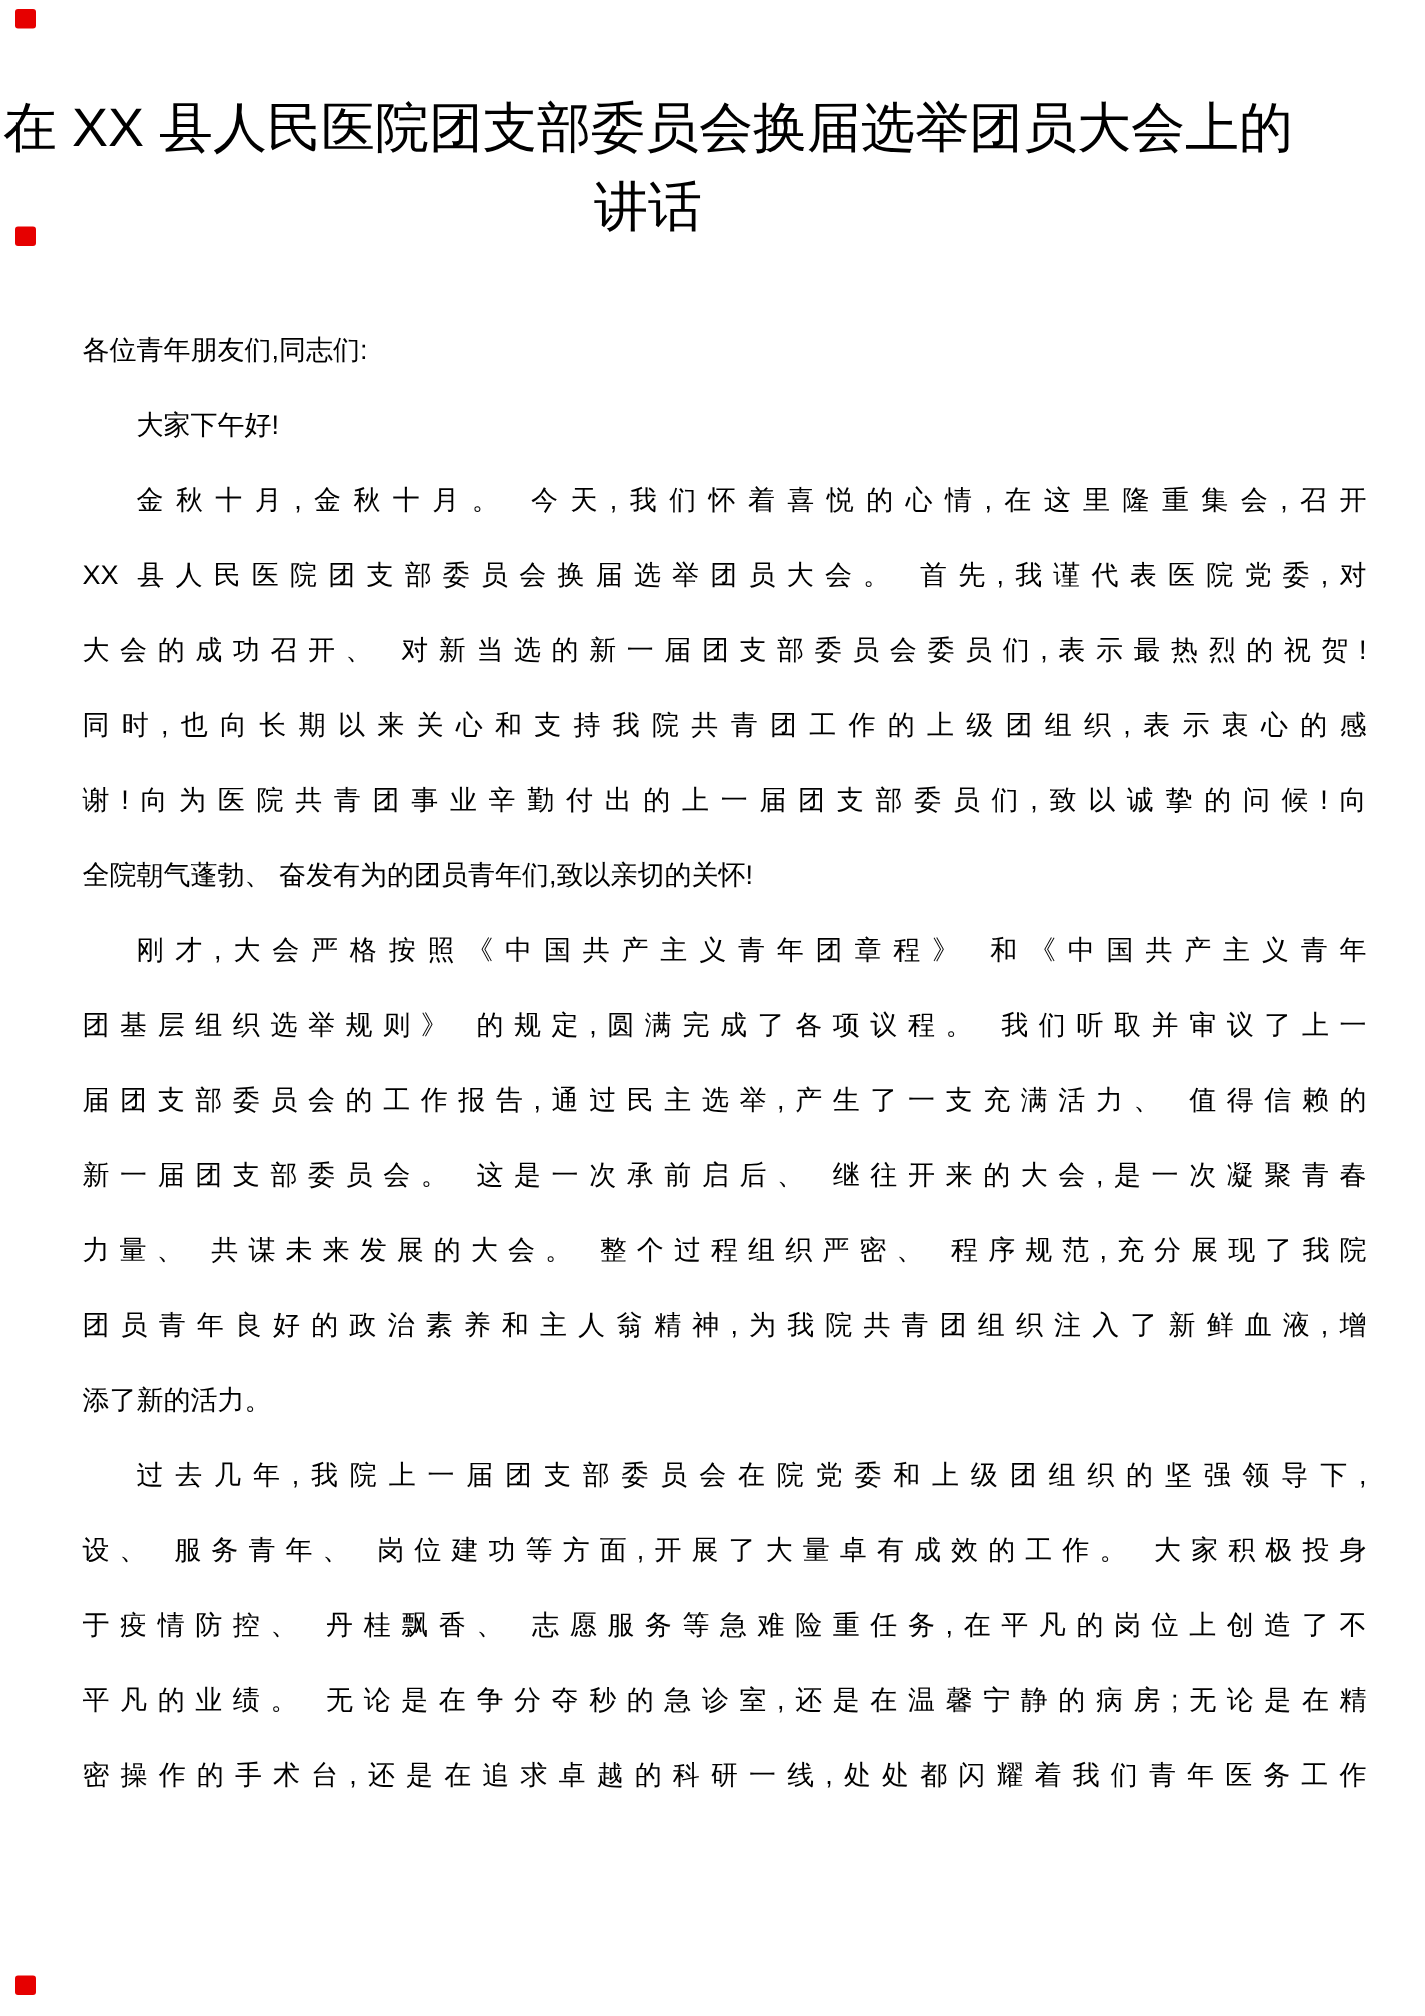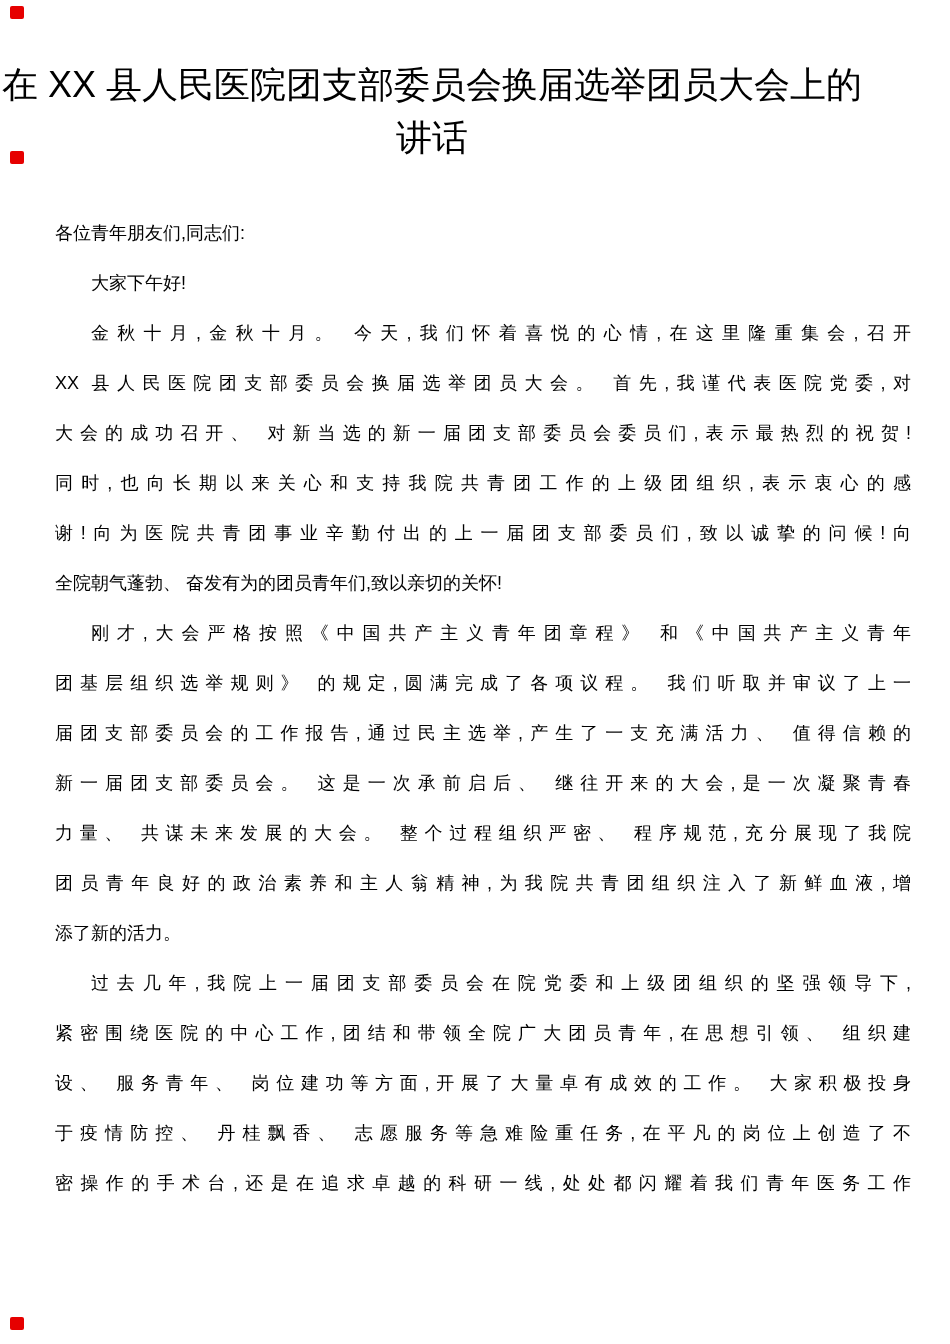--- a/index.html
+++ b/index.html
@@ -50,23 +50,23 @@
       <div class="line jl">谢!向为医院共青团事业辛勤付出的上一届团支部委员们,致以诚挚的问候!向</div>
       <div class="line">全院朝气蓬勃、 奋发有为的团员青年们,致以亲切的关怀!</div>
       <div class="line ind jl">刚才,大会严格按照《中国共产主义青年团章程》 和《中国共产主义青年</div>
       <div class="line jl">团基层组织选举规则》 的规定,圆满完成了各项议程。 我们听取并审议了上一</div>
       <div class="line jl">届团支部委员会的工作报告,通过民主选举,产生了一支充满活力、 值得信赖的</div>
       <div class="line jl">新一届团支部委员会。 这是一次承前启后、 继往开来的大会,是一次凝聚青春</div>
       <div class="line jl">力量、 共谋未来发展的大会。 整个过程组织严密、 程序规范,充分展现了我院</div>
       <div class="line jl">团员青年良好的政治素养和主人翁精神,为我院共青团组织注入了新鲜血液,增</div>
       <div class="line">添了新的活力。</div>
       <div class="line ind jl">过去几年,我院上一届团支部委员会在院党委和上级团组织的坚强领导下,</div>
-      <div class="line jl">紧密围绕医院的中心工作,团结和带领全院广大团员青年,在思想引领、 组织建</div>
       <div class="line jl">设、 服务青年、 岗位建功等方面,开展了大量卓有成效的工作。 大家积极投身</div>
       <div class="line jl">于疫情防控、 丹桂飘香、 志愿服务等急难险重任务,在平凡的岗位上创造了不</div>
+      <div class="line jl">平凡的业绩。 无论是在争分夺秒的急诊室,还是在温馨宁静的病房;无论是在精</div>
       <div class="line jl">密操作的手术台,还是在追求卓越的科研一线,处处都闪耀着我们青年医务工作</div>
     </div>
 
   <div class="red-marker" style="top: 6px; background: rgb(230, 0, 0);"></div>
   <div class="red-marker" style="top: 151px; background: rgb(230, 0, 0);"></div>
   <div class="red-marker" style="top: 1317px; background: rgb(230, 0, 0);"></div>
 
 </div>
 
 </body></html>

